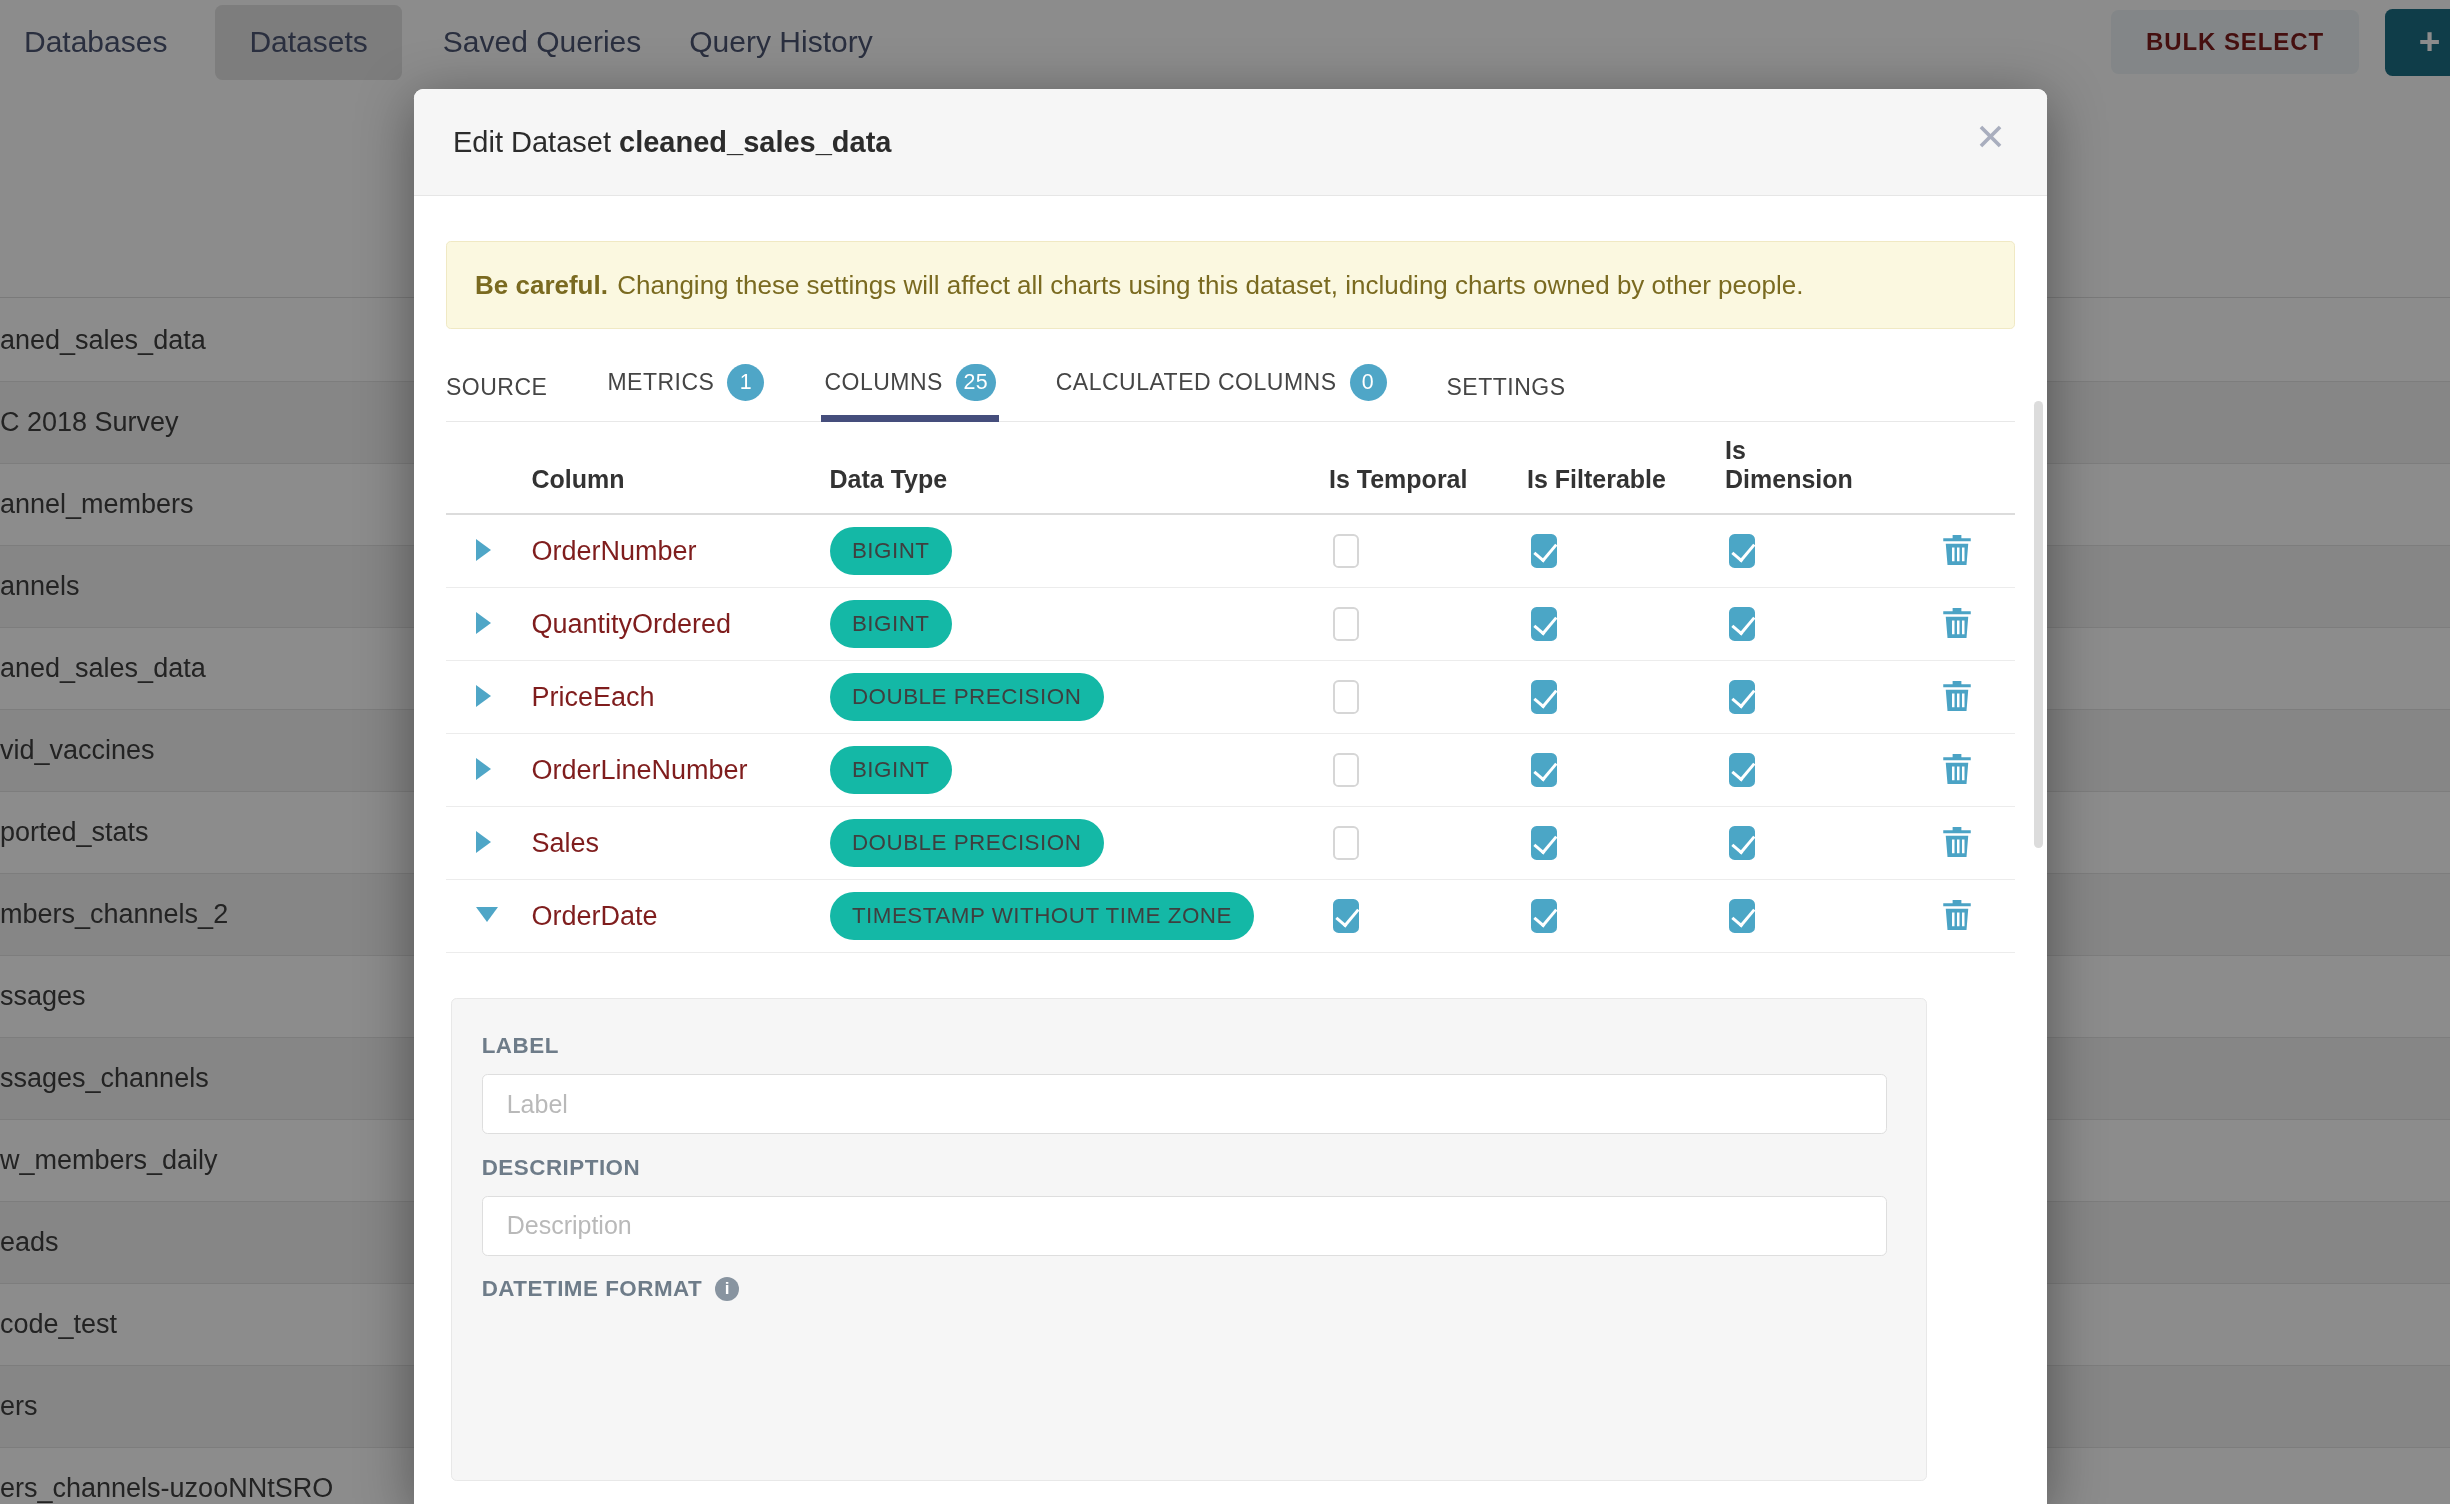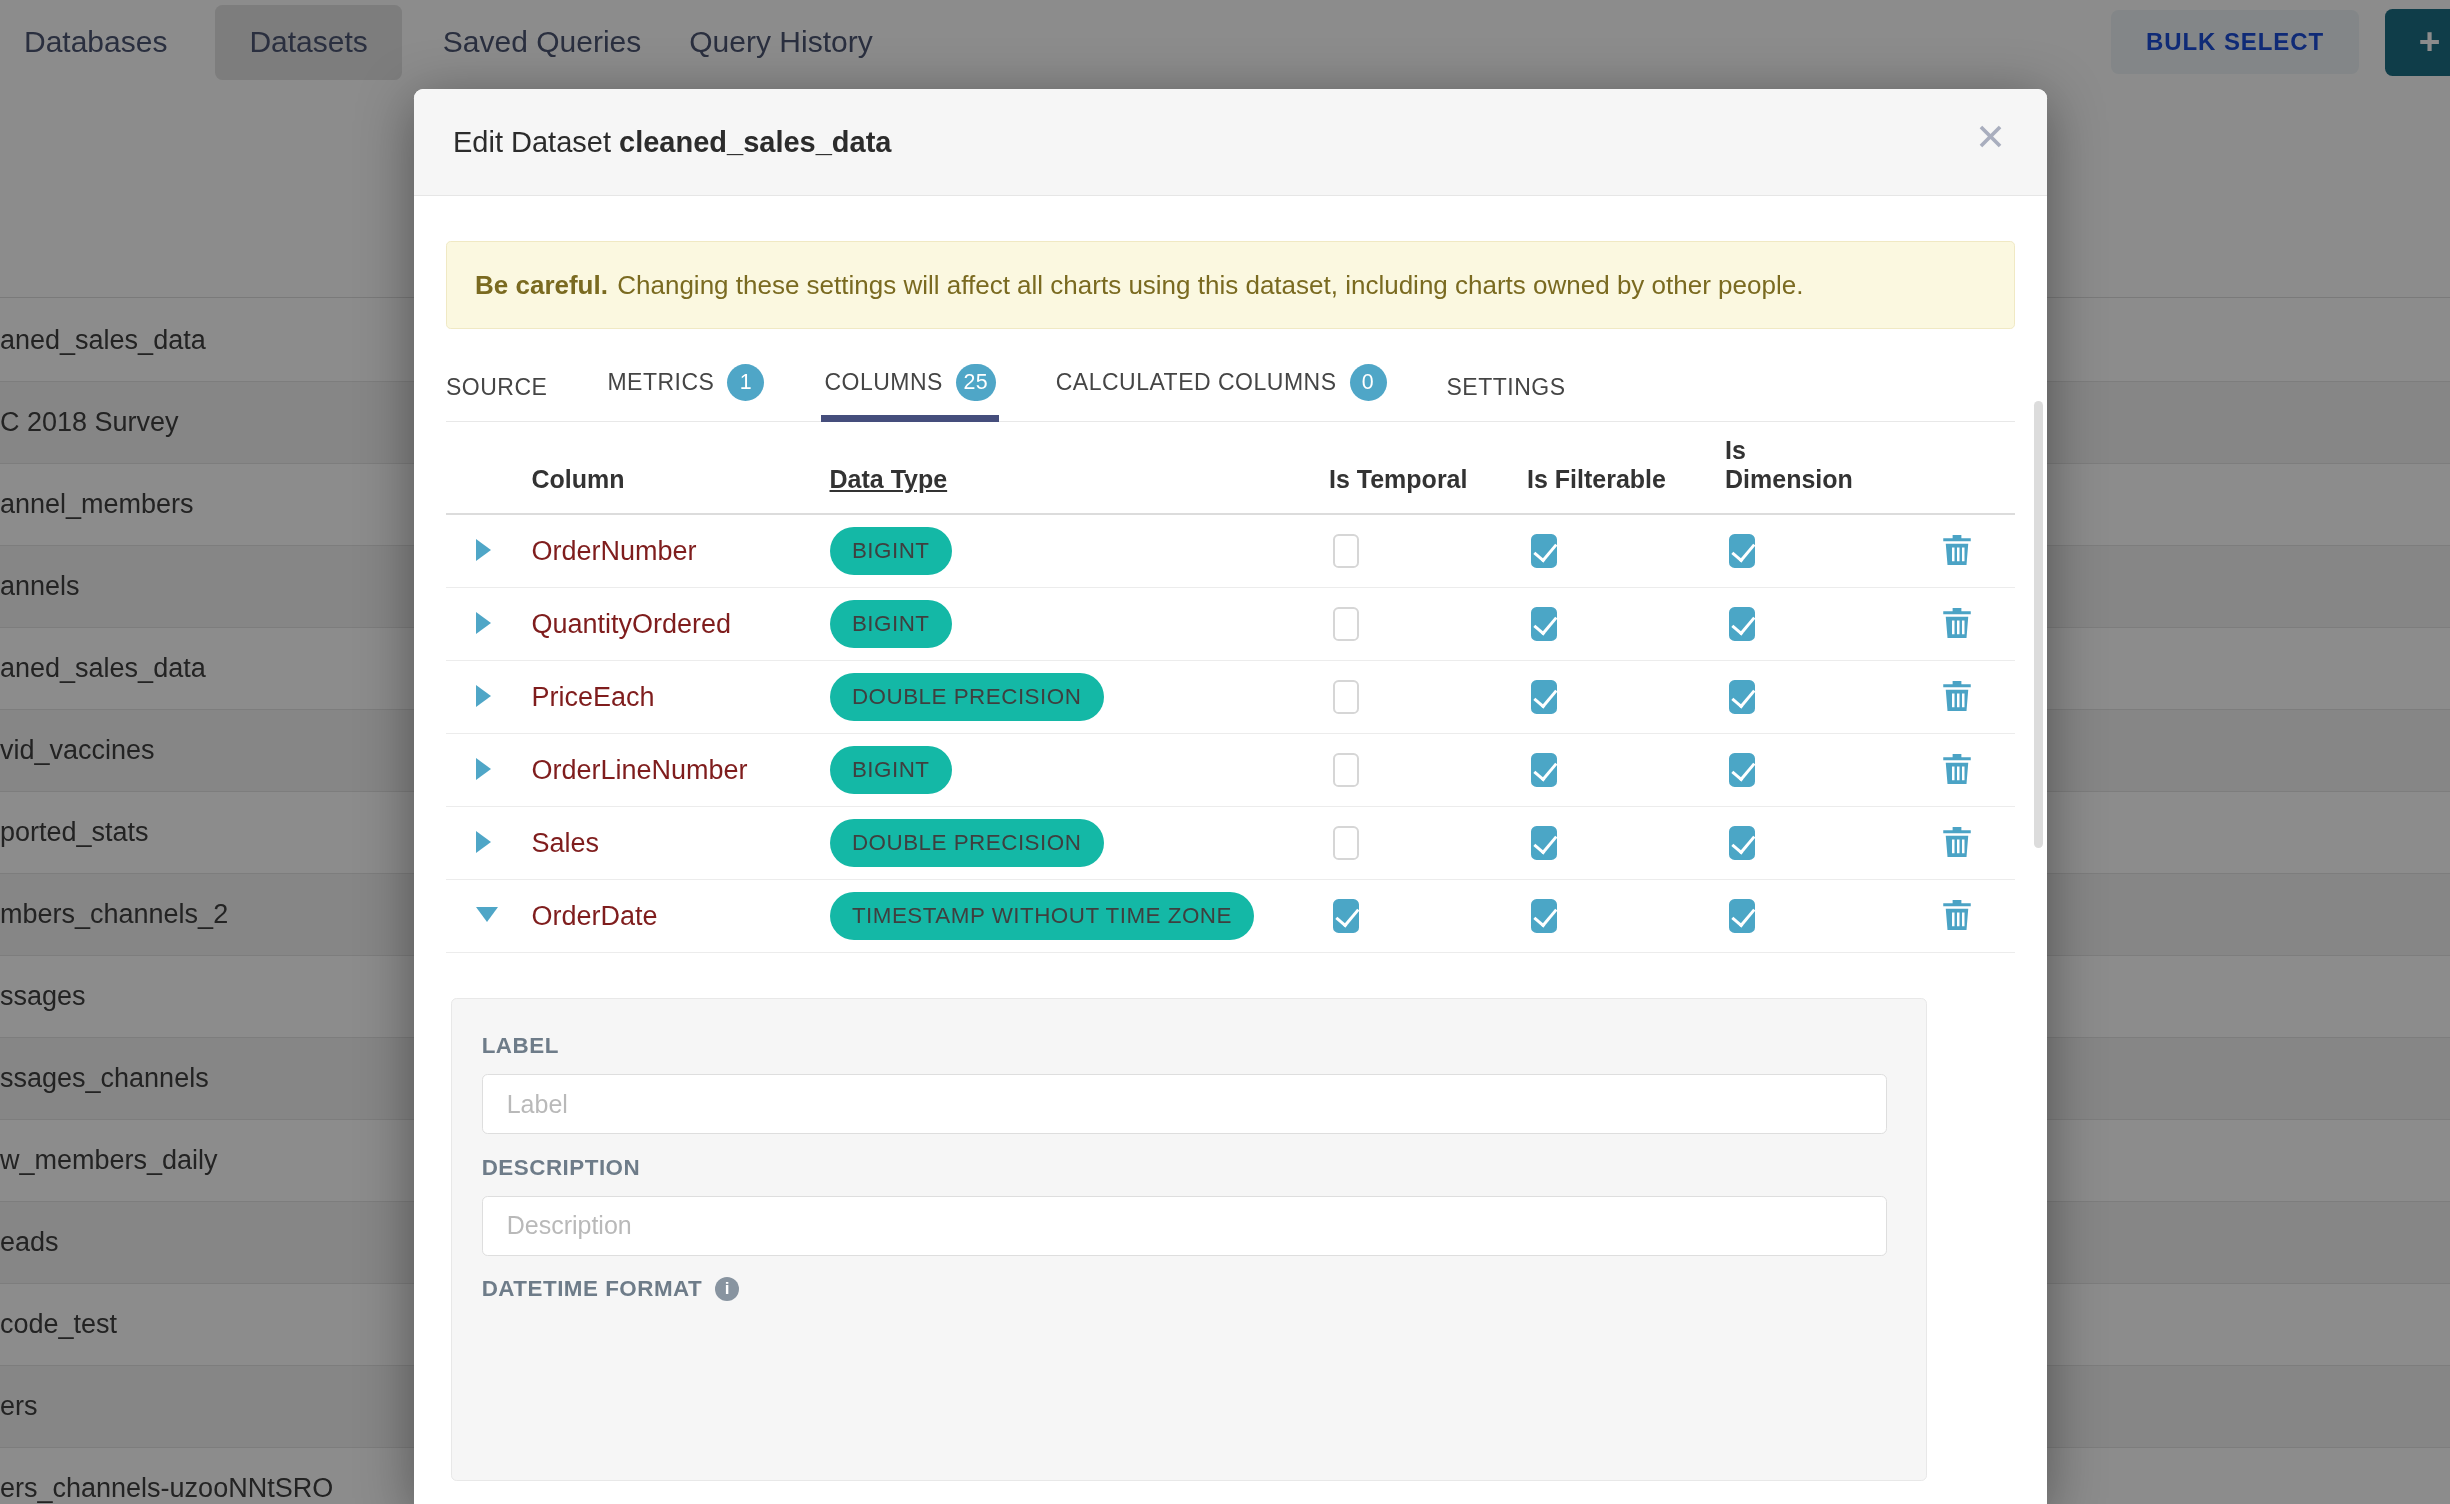--- a/index.html
+++ b/index.html
@@ -7,21 +7,21 @@
   body { font-family:"Liberation Sans", sans-serif; background:#fff; position:relative; }
 
   
   .bg-page { position:absolute; inset:0; background:#fff; z-index:0; }
 
   .topnav { position:absolute; left:0; top:0; width:100%; height:84px; background:#fff;
             display:flex; align-items:center; padding-left:24px; }
   .nav-item { font-size:30px; color:#4e5774; margin-right:48px; white-space:nowrap; }
   .nav-item.pill { background:#e3e3e3; border-radius:7.5px; padding:20.5px 34px; margin-right:41px; }
   .nav-right { margin-left:auto; display:flex; align-items:center; }
-  .bulk-select-btn { background:#eef5f8; color:#1d4ed8; border:none; border-radius:7.5px;
+  .bulk-select-btn { background:#eef5f8; color:#7f1d1d; border:none; border-radius:7.5px;
             font-size:24px; font-weight:700; letter-spacing:0.9px; padding:17.7px 35px;
             font-family:"Liberation Sans",sans-serif; }
   .add-btn { background:#1d6f85; color:#fff; border:none; border-radius:7.5px; width:89px; height:67px;
             font-size:37px; font-weight:700; margin-left:26px; margin-right:-24px; }
 
   .filterbar { position:absolute; left:0; top:84px; width:100%; height:131px; background:#fff;
             border-bottom:0.9px solid #e5e5e5; }
   .caret-down { display:inline-block; width:0; height:0; border-left:10.3px solid transparent;
             border-right:10.3px solid transparent; border-top:12px solid #9aa0a6; }
   .fb-caret1 { position:absolute; left:24px; top:152px; }
@@ -68,21 +68,21 @@
            font-size:23px; letter-spacing:0.5px; color:#454545; }
   .tab .badge { margin-left:13px; min-width:37px; height:37px; border-radius:18.6px; background:#4fa6c7;
            color:#fff; font-size:21.4px; display:flex; align-items:center; justify-content:center; padding:0 7.5px; }
   .tab.active::after { content:""; position:absolute; left:-3.7px; right:-3.7px; bottom:-0.9px; height:6.5px; background:#454e7c; }
 
   .cols-table { margin-top:0; }
   .crow { display:grid; grid-template-columns:65px 298px 466px 198px 198px 198px 1fr; align-items:center; }
   .chead { height:93px; align-items:end; border-bottom:2.8px solid #dcdcdc; }
   .chead > div { padding-bottom:18.6px; font-size:25px; font-weight:700; color:#333; }
   .chead .h-name, .crow .c-name { padding-left:20.5px; }
-  .chead .h-type, .crow .c-type { padding-left:20.5px;text-decoration:underline; }
+  .chead .h-type, .crow .c-type { padding-left:20.5px; }
   .chead .h-flag { padding-left:54px; }
   .cbody-row { height:73px; border-bottom:0.9px solid #ececec; }
   .c-caret { padding-left:30px; }
   .tri-right { display:inline-block; width:0; height:0; border-top:11.2px solid transparent;
            border-bottom:11.2px solid transparent; border-left:15px solid #4fa6c7; }
   .tri-down { display:inline-block; width:0; height:0; border-left:11.2px solid transparent;
            border-right:11.2px solid transparent; border-top:15px solid #4fa6c7; }
   .c-name { font-size:27px; color:#7f1d1d; }
   .c-type span { display:inline-block; background:#14b8a6; border-radius:28px; padding:11.2px 22.4px;
            font-size:22.4px; color:#3f3f3f; letter-spacing:0.5px; white-space:nowrap; }

